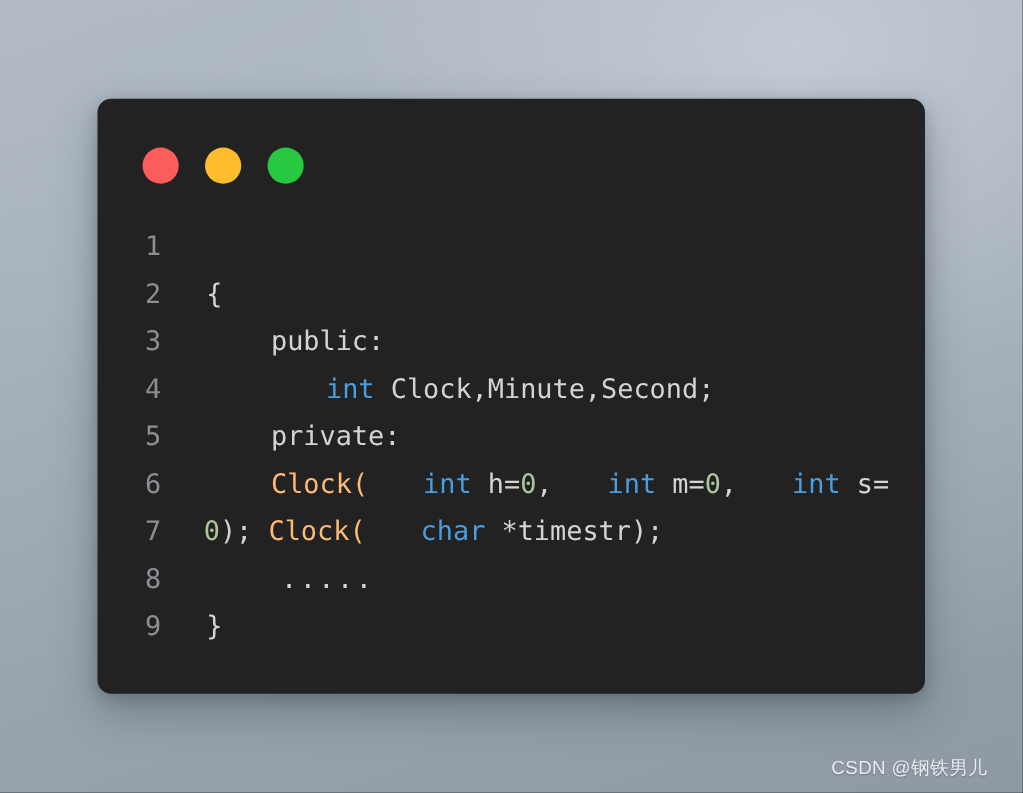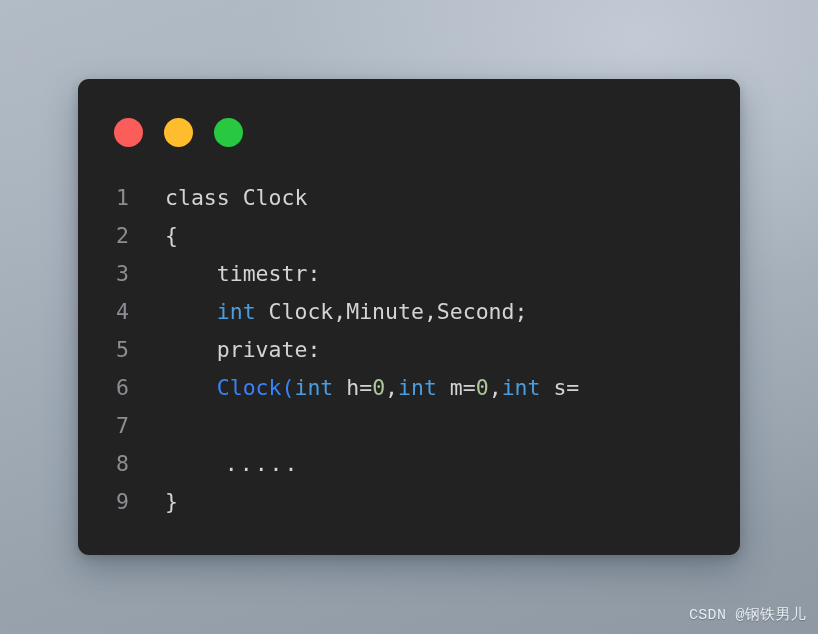--- a/index.html
+++ b/index.html
@@ -80,32 +80,32 @@
   .line-content {
     padding-left: 36px;
     color: #d4d4d4;
     white-space: pre;
   }
   .line-content.outdent {
     padding-left: 34px;
   }
 
   .tok-plain  { color: #d4d4d4; }
-  .tok-kw     { color: #4a9ddf; }
-  .tok-fn     { color: #3b82f6; }
+  .tok-kw     { color: #4a9ddf; margin-left: 44px; }
+  .tok-fn     { color: #fdba74; }
   .tok-num    { color: #adc79a; }
   .tok-punct  { color: #d4d4d4; }
   .tok-dots   { color: #d4d4d4; letter-spacing: 2px; }
 
   
   #watermark {
     position: absolute;
-    right: 12px;
+    right: 28px;
     bottom: 10px;
-    font-family: Liberation Mono, monospace;
+    font-family: Liberation Sans, sans-serif;
     font-size: 15px;
     color: #e9edf1;
     text-shadow: 0 1px 1px rgba(60,70,80,0.45);
     letter-spacing: 0.3px;
     white-space: nowrap;
   }
 </style>
 </head>
 <body>
 
@@ -116,50 +116,50 @@
     <div id="window-controls">
       <span class="dot" style="background:#fb5d5a;"></span>
       <span class="dot" style="background:#ffbd2e;"></span>
       <span class="dot" style="background:#28c840;"></span>
     </div>
 
     <div id="code-body">
 
       <div class="code-line">
         <span class="gutter">1</span>
-        <span class="line-content"><span class="tok-plain">class Clock</span></span>
       </div>
 
       <div class="code-line">
         <span class="gutter">2</span>
         <span class="line-content"><span class="tok-plain">{</span></span>
       </div>
 
       <div class="code-line">
         <span class="gutter">3</span>
-        <span class="line-content"><span class="tok-plain">    timestr:</span></span>
+        <span class="line-content"><span class="tok-plain">    public:</span></span>
       </div>
 
       <div class="code-line">
         <span class="gutter">4</span>
         <span class="line-content"><span class="tok-plain">    </span><span class="tok-kw">int</span><span class="tok-plain"> Clock,Minute,Second;</span></span>
       </div>
 
       <div class="code-line">
         <span class="gutter">5</span>
         <span class="line-content"><span class="tok-plain">    private:</span></span>
       </div>
 
       <div class="code-line">
         <span class="gutter">6</span>
         <span class="line-content"><span class="tok-plain">    </span><span class="tok-fn">Clock(</span><span class="tok-kw">int</span><span class="tok-plain"> h=</span><span class="tok-num">0</span><span class="tok-punct">,</span><span class="tok-kw">int</span><span class="tok-plain"> m=</span><span class="tok-num">0</span><span class="tok-punct">,</span><span class="tok-kw">int</span><span class="tok-plain"> s=</span></span>
       </div>
 
       <div class="code-line">
         <span class="gutter">7</span>
+        <span class="line-content outdent"><span class="tok-num">0</span><span class="tok-plain">); </span><span class="tok-fn">Clock(</span><span class="tok-kw">char</span><span class="tok-plain"> *timestr);</span></span>
       </div>
 
       <div class="code-line">
         <span class="gutter">8</span>
         <span class="line-content"><span class="tok-dots">    .....</span></span>
       </div>
 
       <div class="code-line">
         <span class="gutter">9</span>
         <span class="line-content"><span class="tok-plain">}</span></span>

